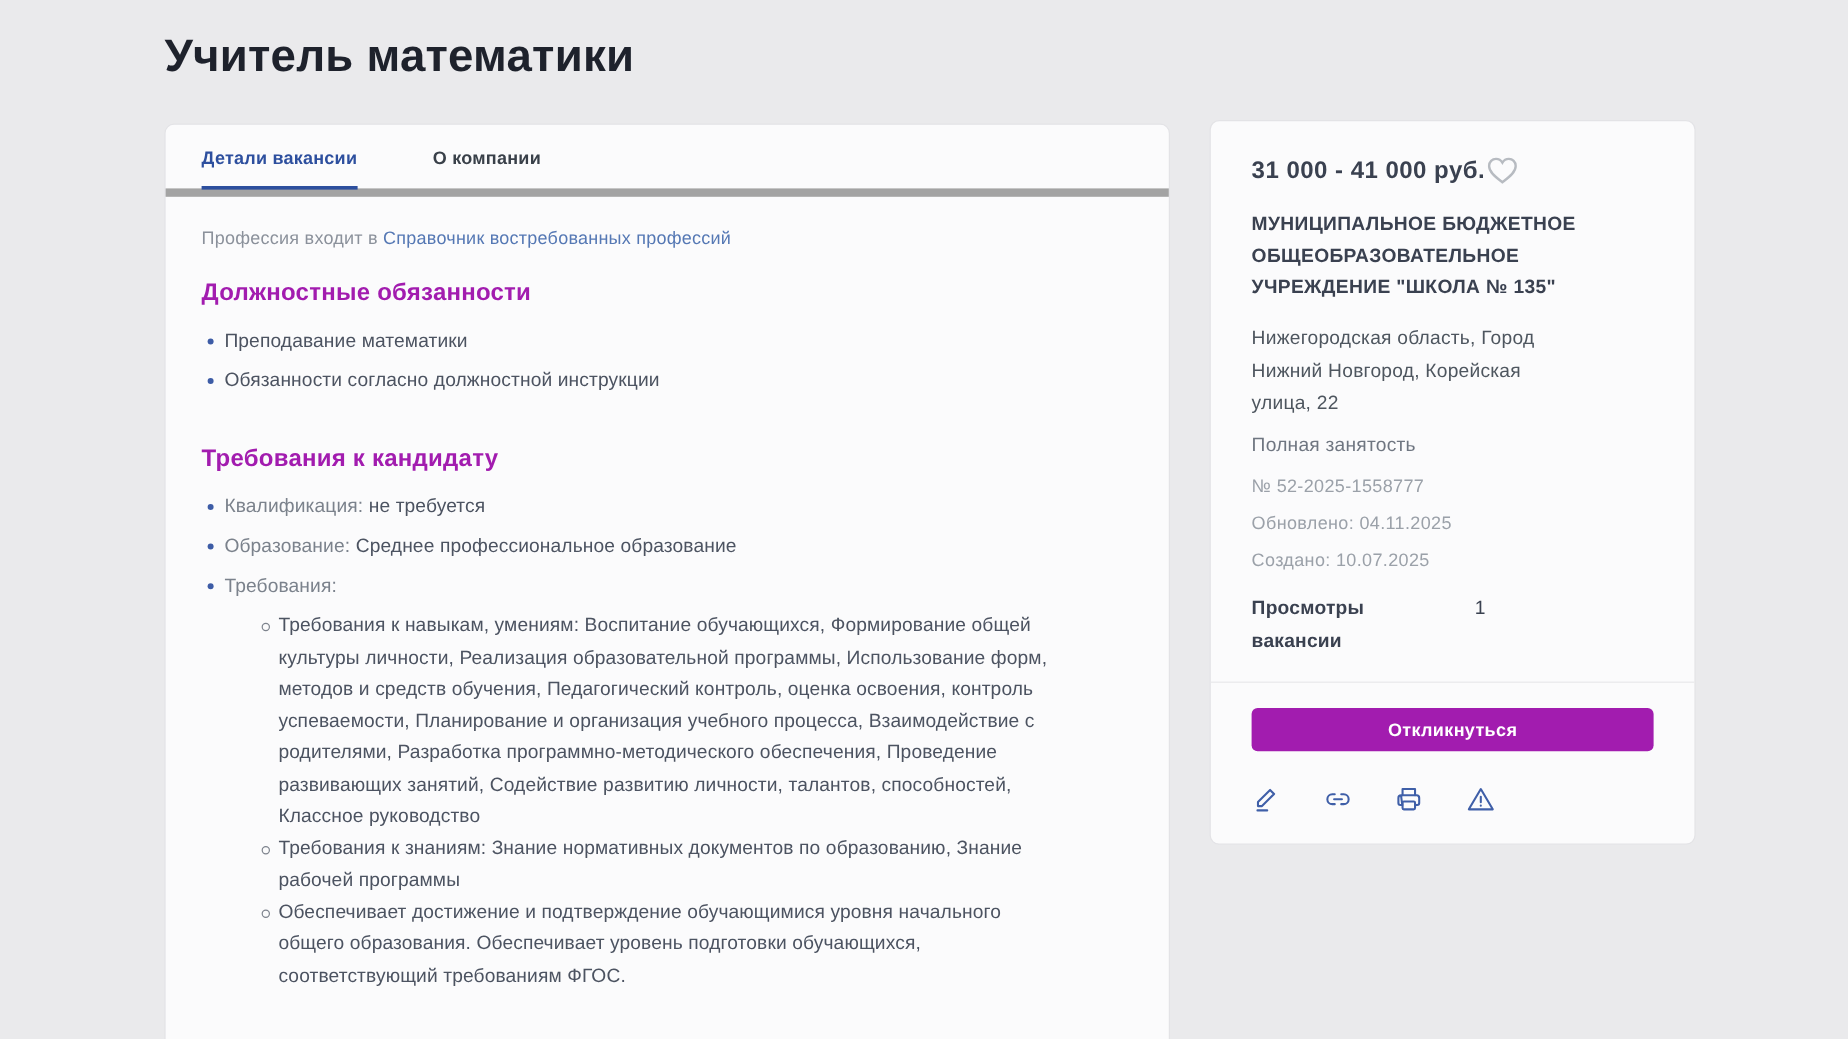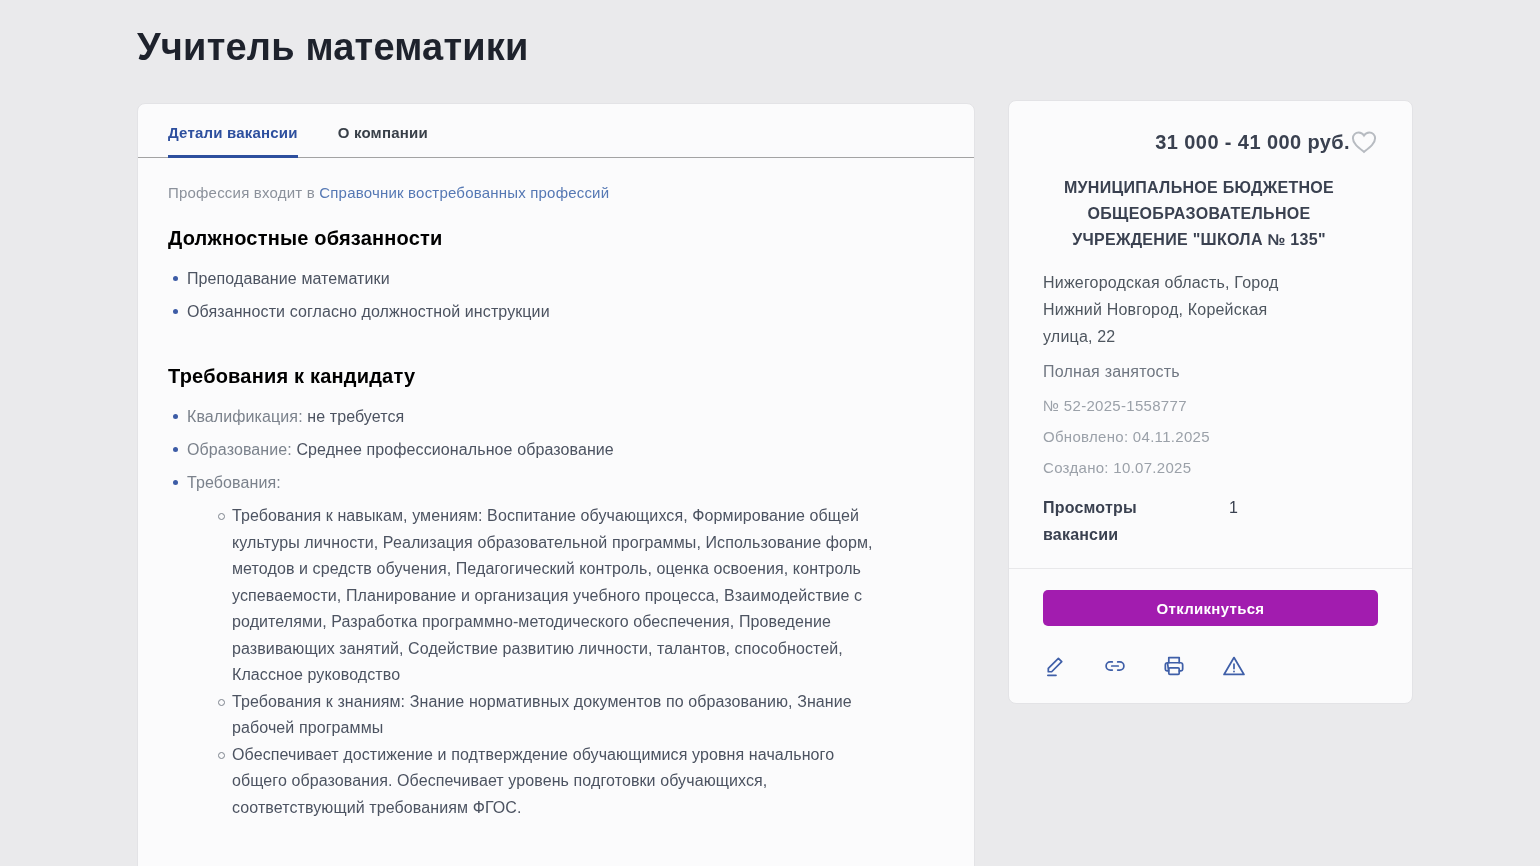--- a/index.html
+++ b/index.html
@@ -16,36 +16,36 @@
     position:absolute; left:137px; top:26px;
     font-size:38px; font-weight:700; color:#1e222c; letter-spacing:.2px;
   }
 
   
   .main-card {
     position:absolute; left:137px; top:103px; width:838px; height:1100px;
     background:#fbfbfc; border:1px solid #e3e3e6; border-radius:8px;
   }
   .tabbar {
-    display:flex; gap:40px; padding:0 30px; border-bottom:1px solid #a3a3a3;
+    display:flex; gap:63px; padding:0 30px; border-bottom:7px solid #a3a3a3;
   }
   .tab {
     padding:20px 0 14px 0; font-size:15px; font-weight:700; cursor:pointer;
     color:#394049; border-bottom:3px solid transparent; margin-bottom:-1px;
     letter-spacing:.2px;
   }
   .tab.active { color:#2d4f9e; border-bottom-color:#2d4f9e; }
 
   .card-content { padding:26px 30px 30px 30px; max-width:780px; }
 
   .profession-note { font-size:15px; color:#8b919b; letter-spacing:.2px; }
   .profession-note a { color:#5578b4; text-decoration:none; cursor:pointer;text-align:center; }
 
   h2.section-heading {
-    font-size:20px; font-weight:700; color:#000000; letter-spacing:.2px;
+    font-size:20px; font-weight:700; color:#a21caf; letter-spacing:.2px;
     margin-top:26px; margin-bottom:16px;
   }
   h2.section-heading.second { margin-top:40px; }
 
   ul.bullets { list-style:none;margin-top:12px; }
   ul.bullets > li {
     position:relative; padding-left:19px; font-size:16px; color:#4c5361;
     line-height:26px; margin-bottom:7px; letter-spacing:.1px;
   }
   ul.bullets > li::before {
@@ -66,27 +66,27 @@
   }
 
   
   .side-card {
     position:absolute; left:1008px; top:100px; width:405px;
     background:#fbfbfc; border:1px solid #e3e3e6; border-radius:8px;
     padding:30px 0 22px 0;
   }
   .side-inner { padding:0 34px; }
 
-  .salary-row { display:flex; align-items:flex-start; justify-content:flex-end; }
+  .salary-row { display:flex; align-items:flex-start; justify-content:flex-start; }
   .salary { font-size:20px; font-weight:600; color:#3a4150; letter-spacing:.4px; }
   .fav-btn { cursor:pointer; margin-top:-2px; line-height:0; }
 
   .company-name {
     margin-top:20px; max-width:312px;
-    font-size:16px; font-weight:700; color:#3a4150; line-height:26px; letter-spacing:.3px;text-align:center;
+    font-size:16px; font-weight:700; color:#3a4150; line-height:26px; letter-spacing:.3px;
   }
   .address {
     margin-top:16px; max-width:265px;
     font-size:16px; color:#4e565f; line-height:27px; letter-spacing:.2px;
   }
   .employment { margin-top:13px; font-size:16px; color:#6f7681; letter-spacing:.2px; }
 
   .meta { margin-top:15px; }
   .meta div { font-size:15px; color:#9ba1a9; letter-spacing:.3px; margin-top:11px; line-height:20px; }
 

